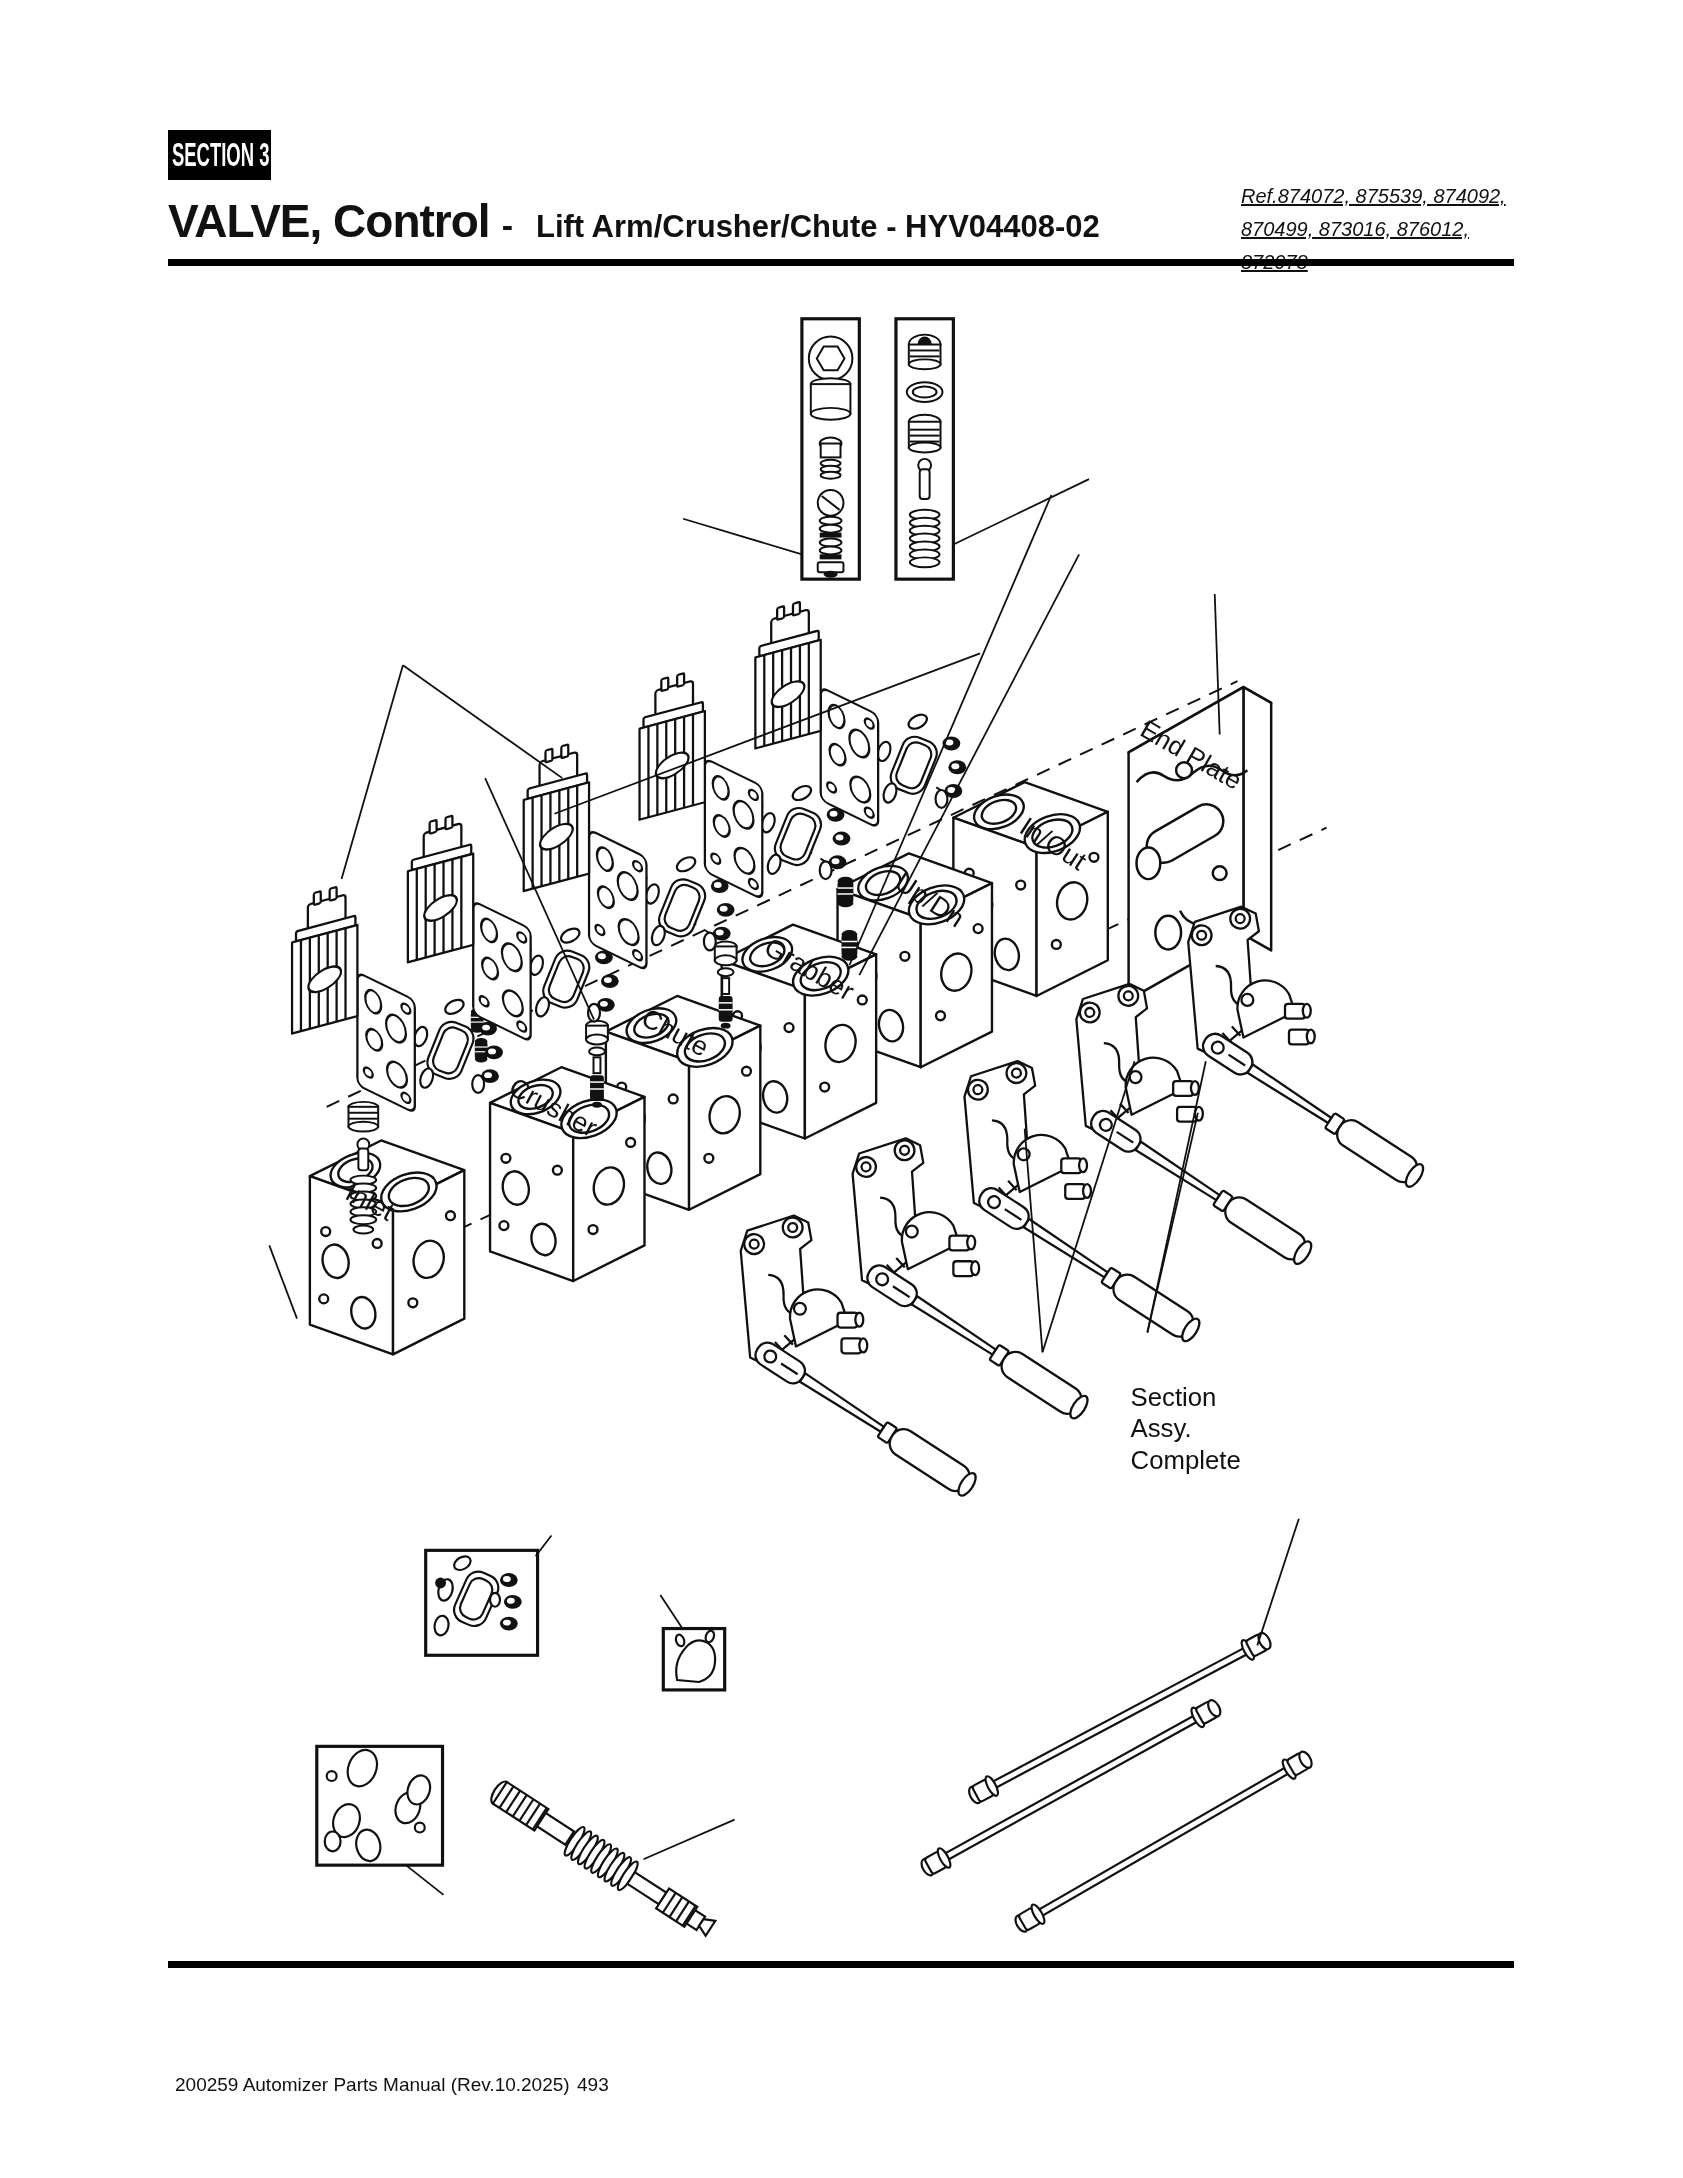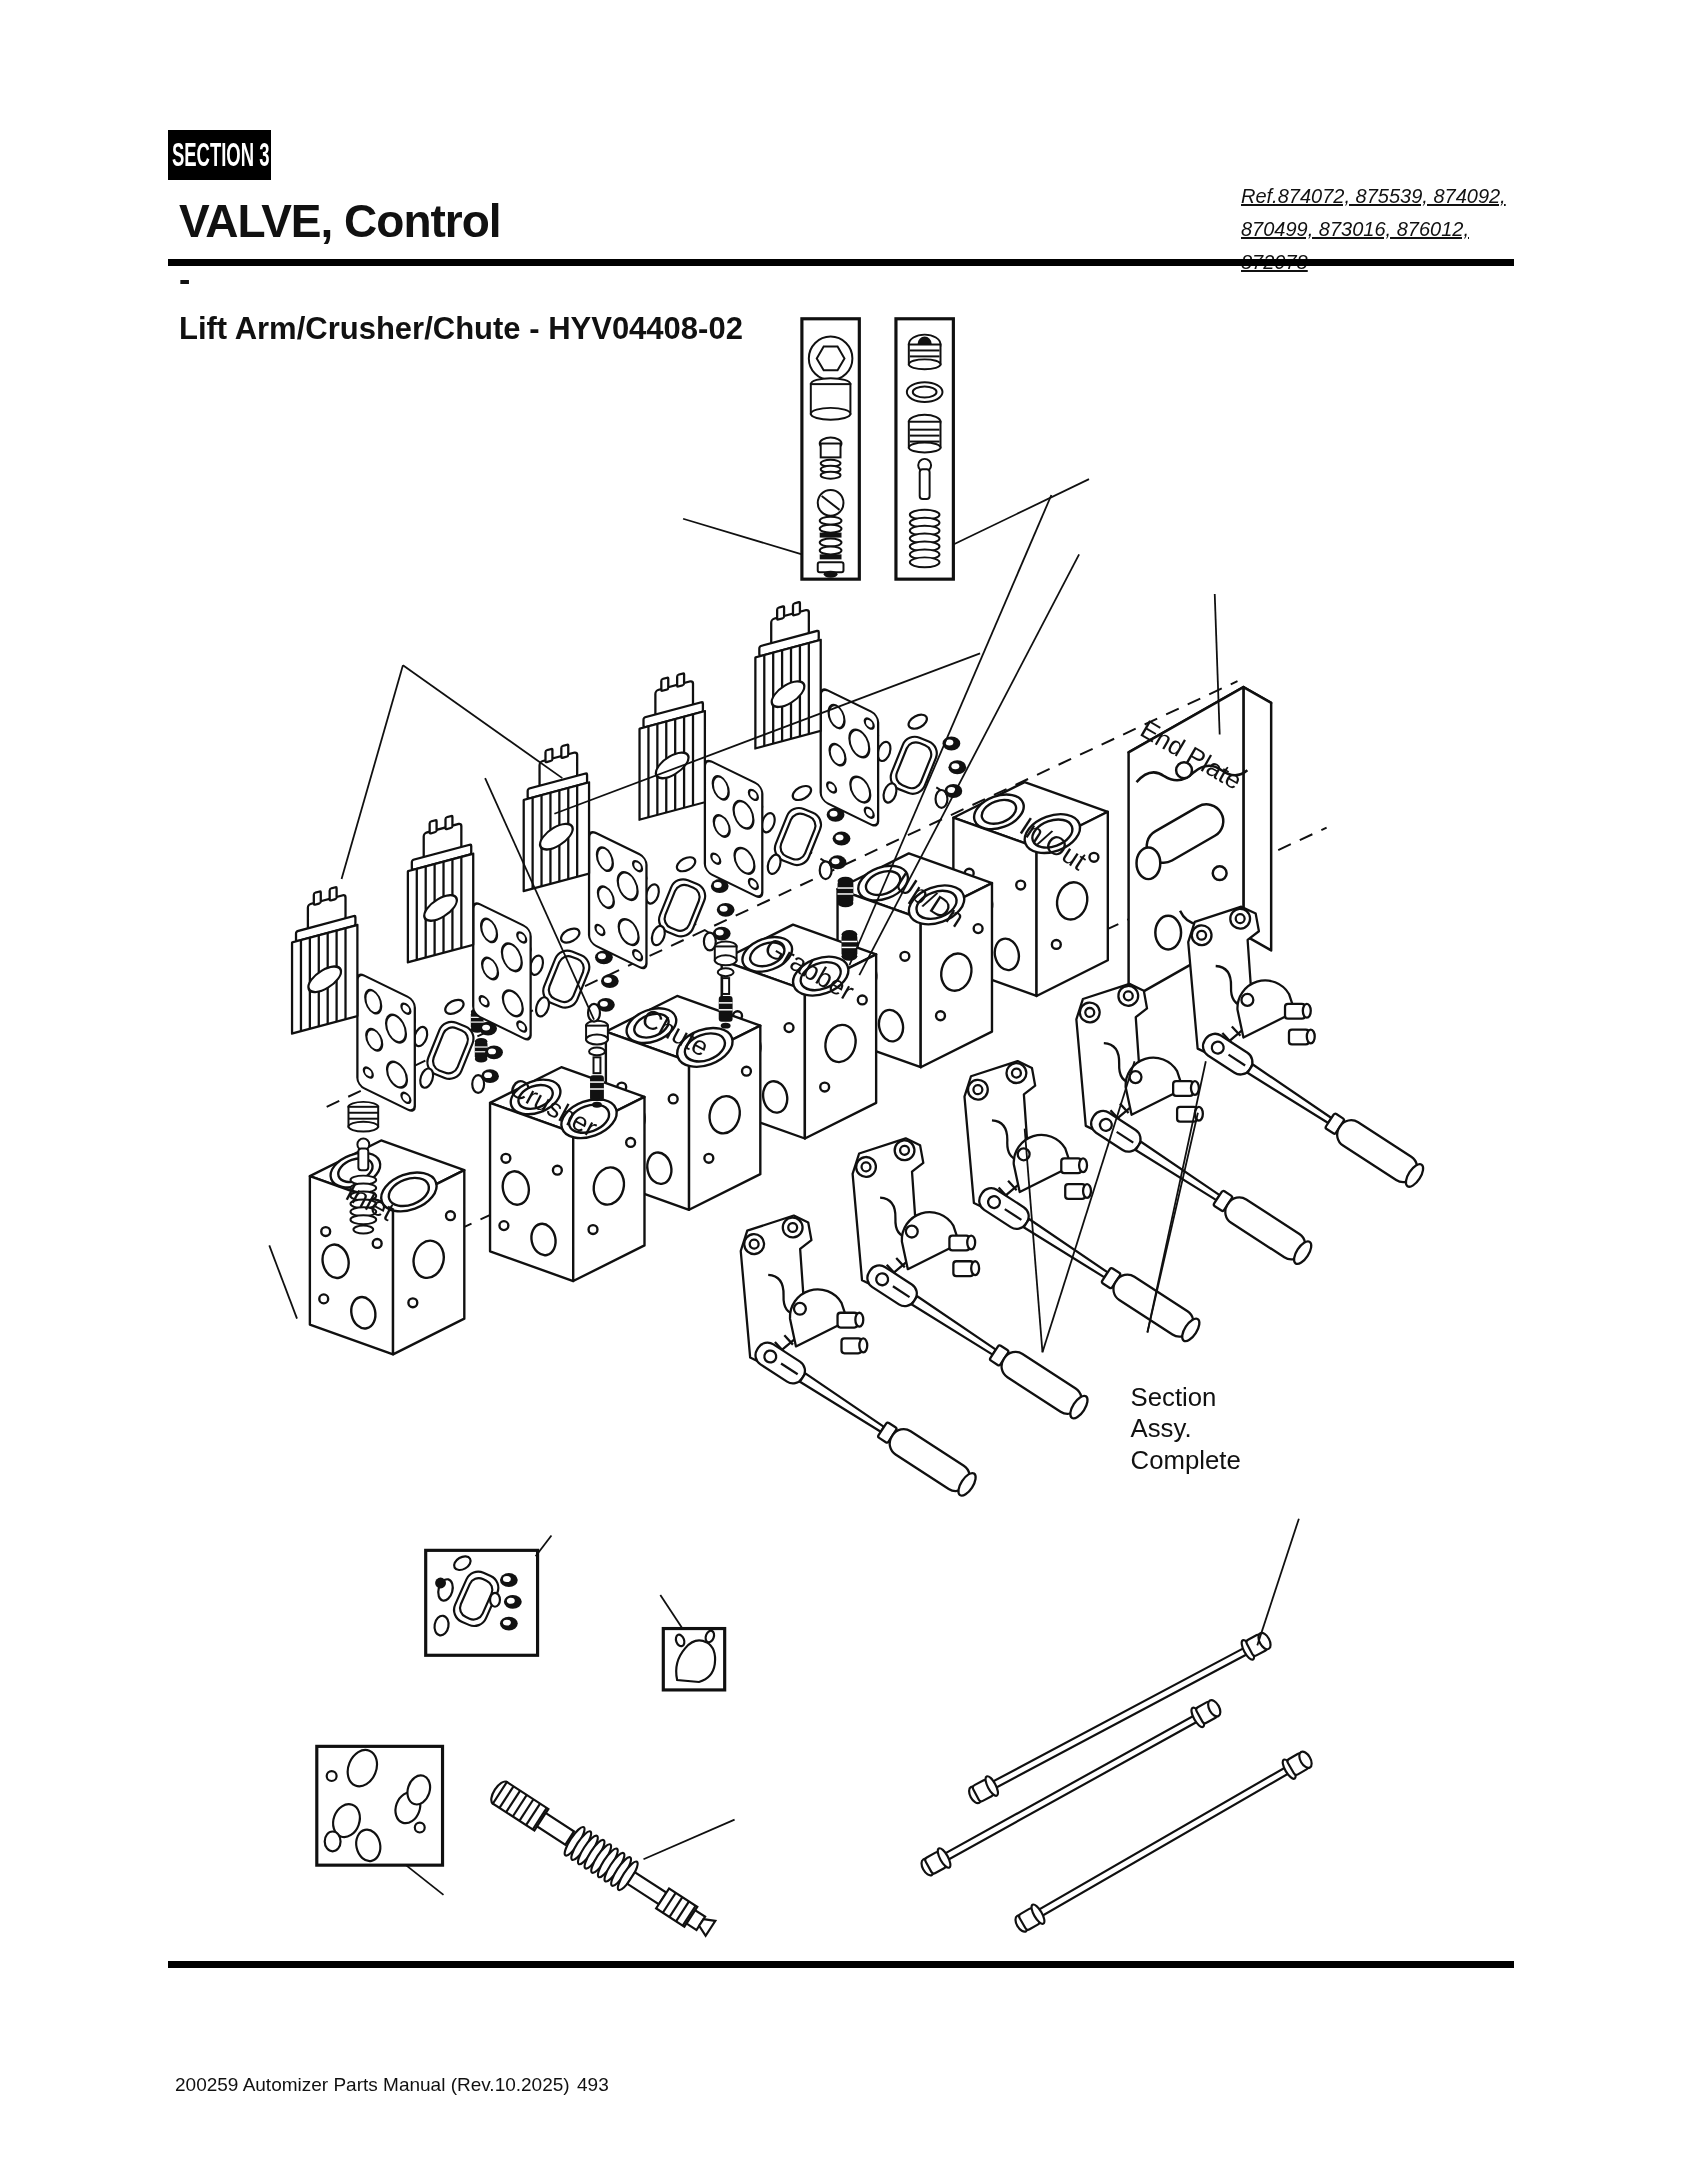--- a/index.html
+++ b/index.html
@@ -3,21 +3,21 @@
 <meta charset="utf-8">
 <style>
   html,body{margin:0;padding:0;background:#e8e8e8;}
   .page{position:relative;width:1683px;height:2178px;background:#ffffff;
         font-family:"Liberation Sans",sans-serif;color:#111;overflow:hidden;padding-left:36px;}
   .section-badge{position:absolute;left:168px;top:130px;width:103px;height:50px;
         background:#000;color:#fff;display:flex;align-items:center;overflow:hidden;}
   .section-badge span{display:inline-block;font-weight:bold;font-size:33px;
         transform:scaleX(0.56);transform-origin:left center;padding-left:7px;white-space:nowrap;}
   .title-row{position:absolute;left:168px;top:194px;display:flex;align-items:baseline;
-        gap:12px;white-space:nowrap;flex-direction:column;}
+        gap:12px;white-space:nowrap;}
   .title-main{font-size:46px;font-weight:bold;letter-spacing:-1px;}
   .title-sep{font-size:34px;font-weight:bold;}
   .title-sub{font-size:31px;font-weight:bold;margin-left:11px;}
   .ref-note{position:absolute;left:1241px;top:180px;width:279px;font-size:20px;
         font-style:italic;line-height:33px;text-decoration:underline;}
   .rule{position:absolute;left:168px;width:1346px;height:7px;background:#000;}
   .rule-top{top:259px;}
   .rule-bottom{top:1961px;}
   .footer-left{position:absolute;left:175px;top:2074px;font-size:19px;}
   .footer-page{position:absolute;left:577px;top:2074px;font-size:19px;}

